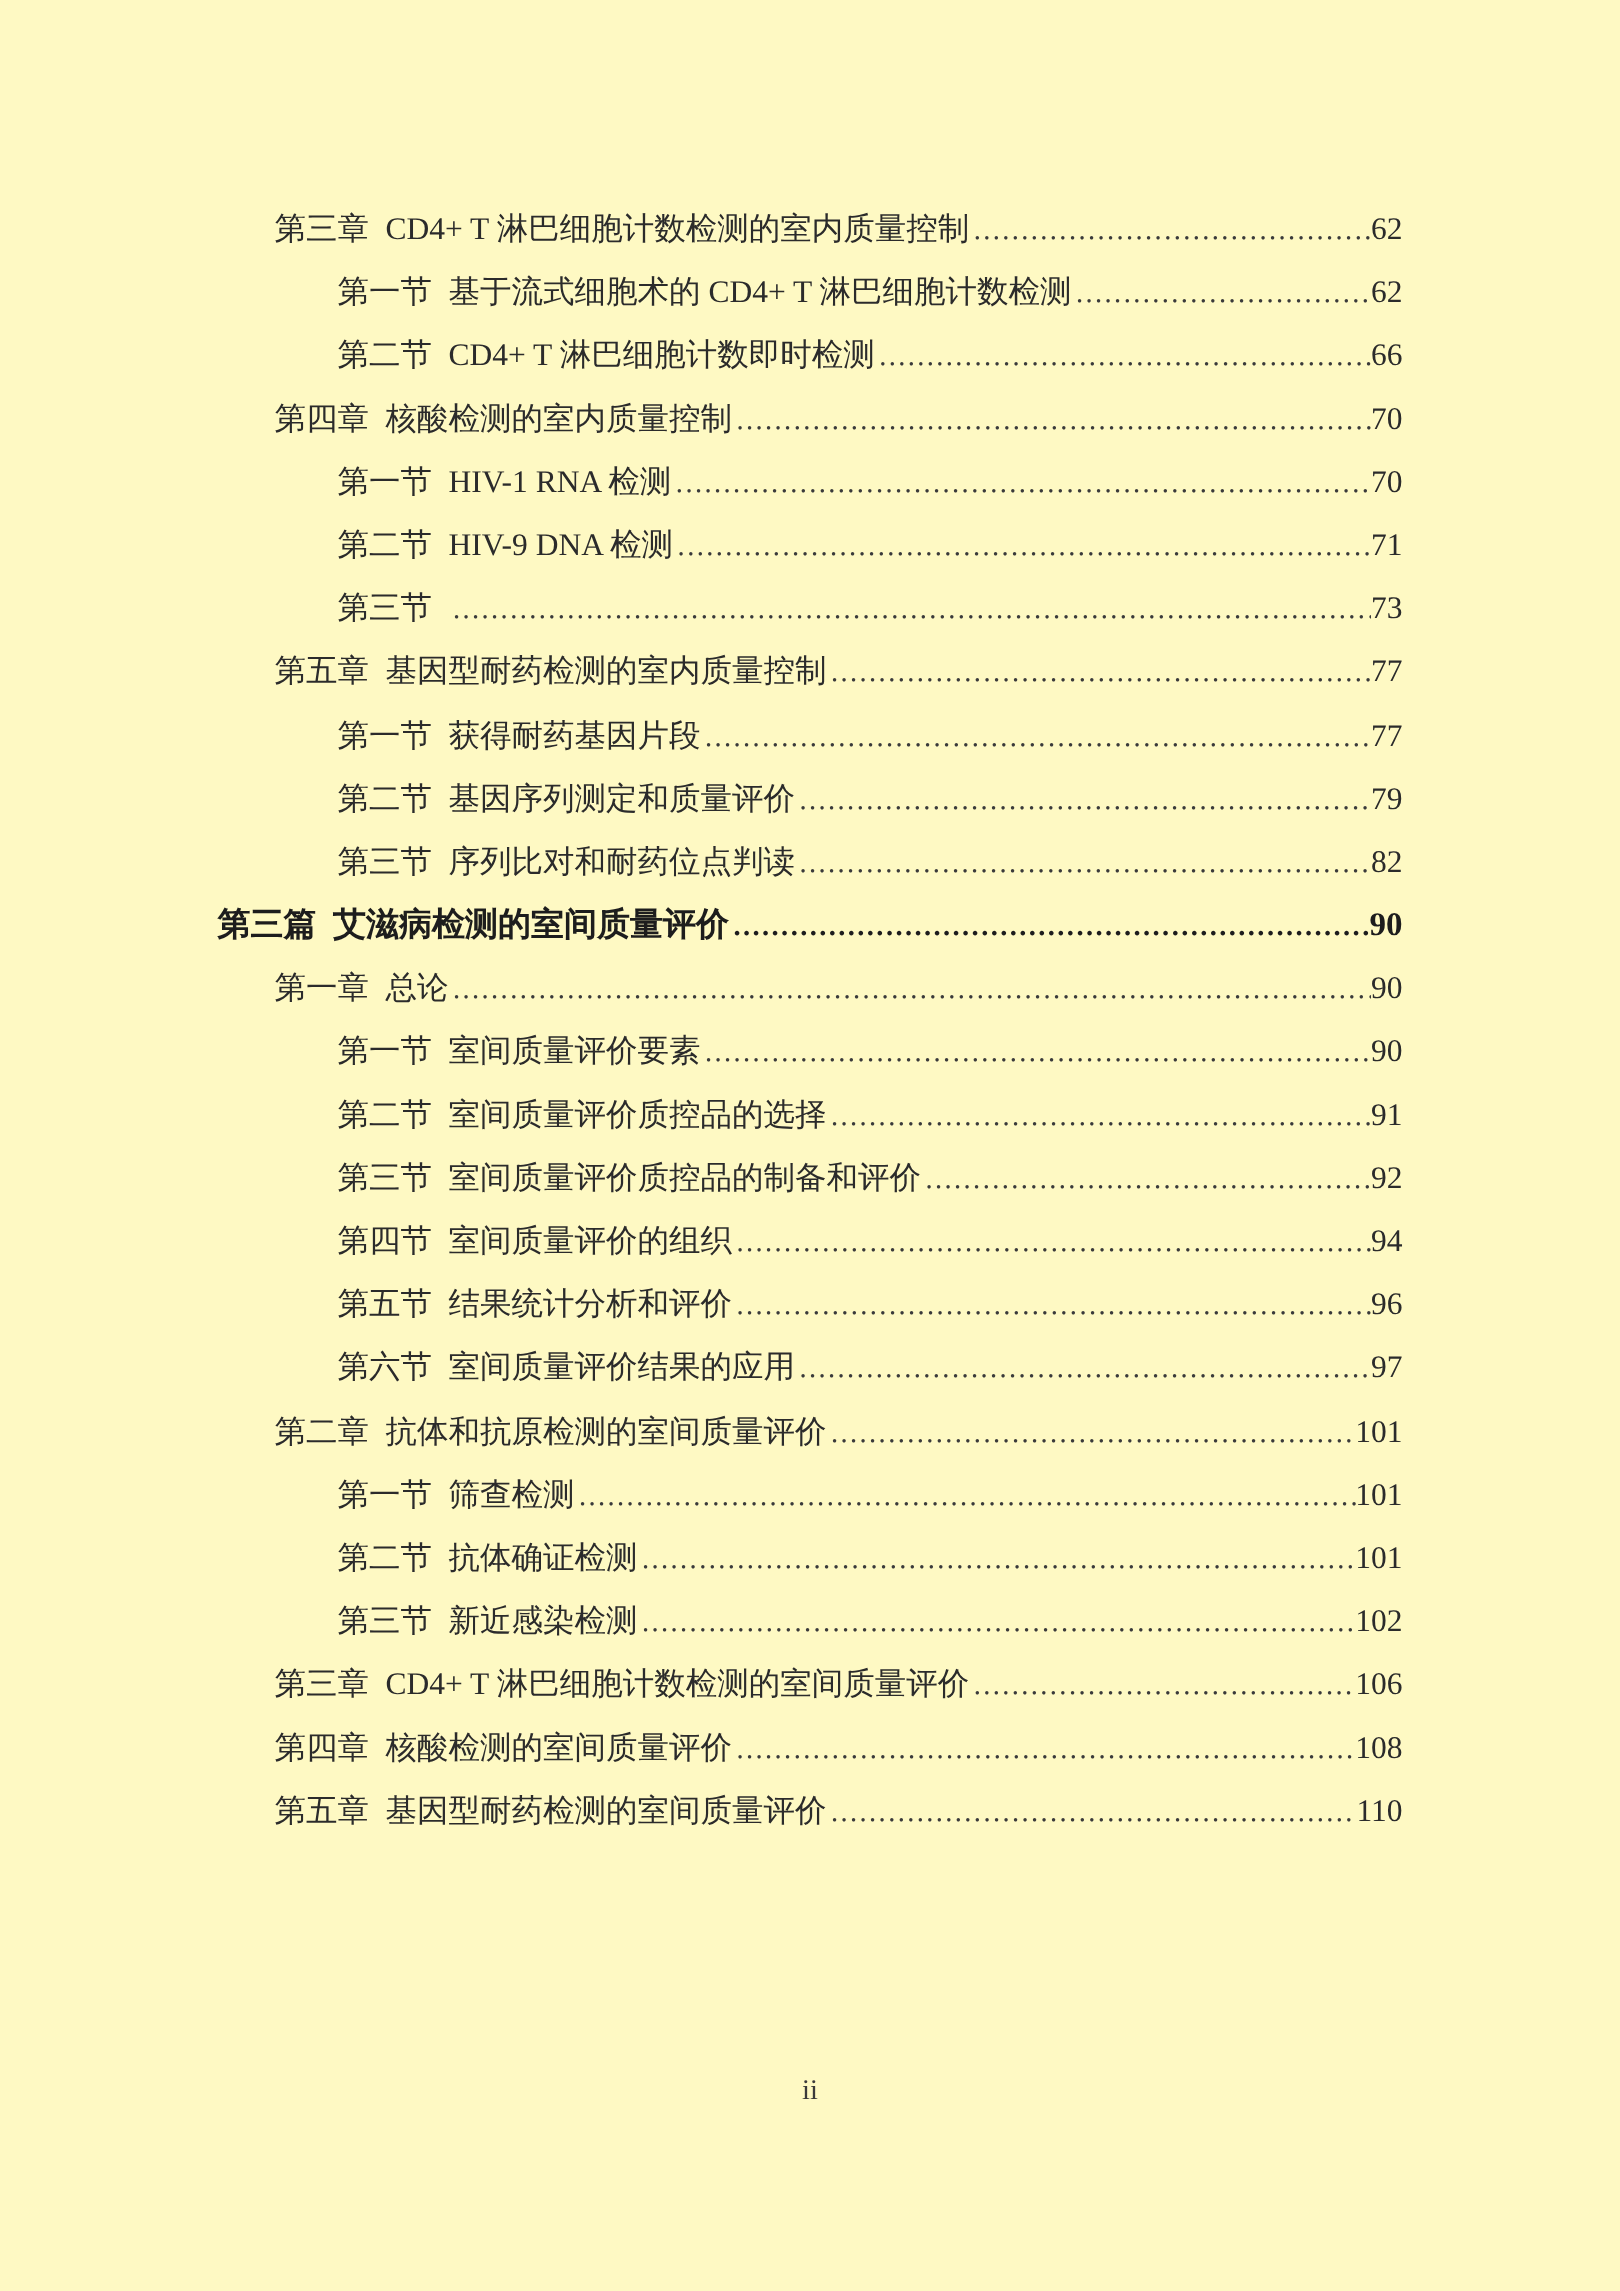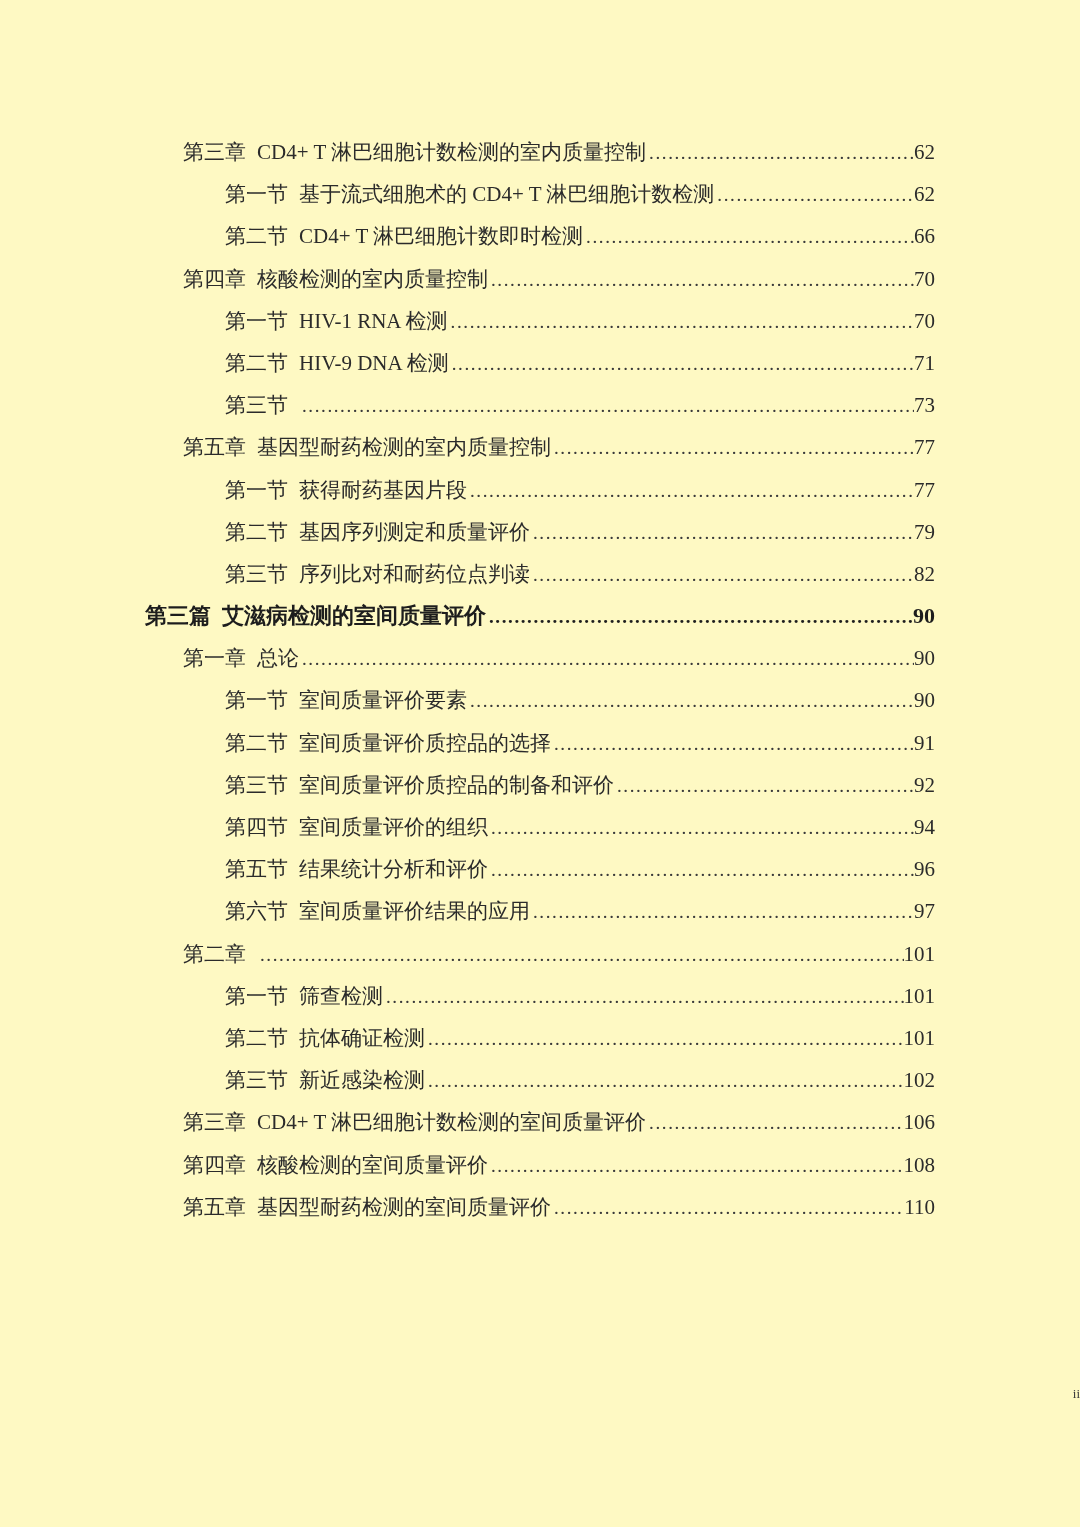--- a/index.html
+++ b/index.html
@@ -56,22 +56,22 @@
   .level-0 .toc-dots { color: #1d1d1d; }
   .toc-page {
     white-space: nowrap;
     text-align: center;
   }
   .footer {
     position: absolute;
     top: 1382px;
     left: 0;
     width: 100%;
-    text-align: right;
-    font-size: 13px;
+    text-align: center;
+    font-size: 19px;
     line-height: 24px;
     color: #3a3a3a;
   }
 </style>
 </head>
 <body>
 
 <div class="page">
   <div class="toc" id="toc-list">
       <div class="toc-row level-1">
@@ -182,20 +182,21 @@
         <span class="toc-page">96</span>
       </div>
       <div class="toc-row level-2">
         <span class="toc-num">第六节</span>
         <span class="toc-title">室间质量评价结果的应用</span>
         <span class="toc-dots">..........................................................................................................................................................................</span>
         <span class="toc-page">97</span>
       </div>
       <div class="toc-row level-1">
         <span class="toc-num">第二章</span>
+        <span class="toc-title">抗体和抗原检测的室间质量评价</span>
         <span class="toc-dots">..........................................................................................................................................................................</span>
         <span class="toc-page">101</span>
       </div>
       <div class="toc-row level-2">
         <span class="toc-num">第一节</span>
         <span class="toc-title">筛查检测</span>
         <span class="toc-dots">..........................................................................................................................................................................</span>
         <span class="toc-page">101</span>
       </div>
       <div class="toc-row level-2">

